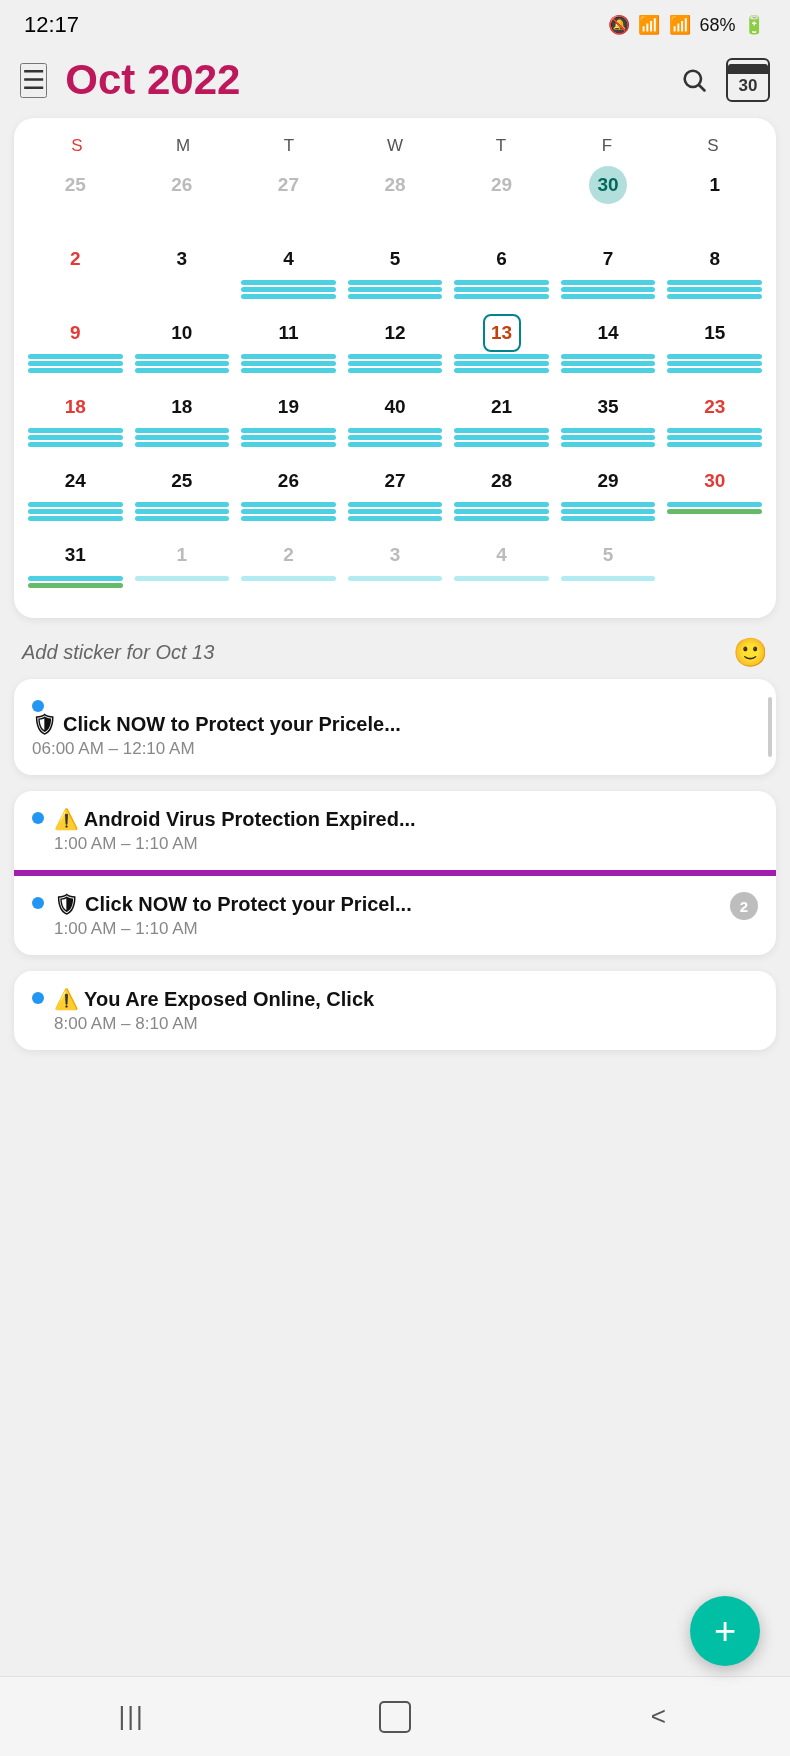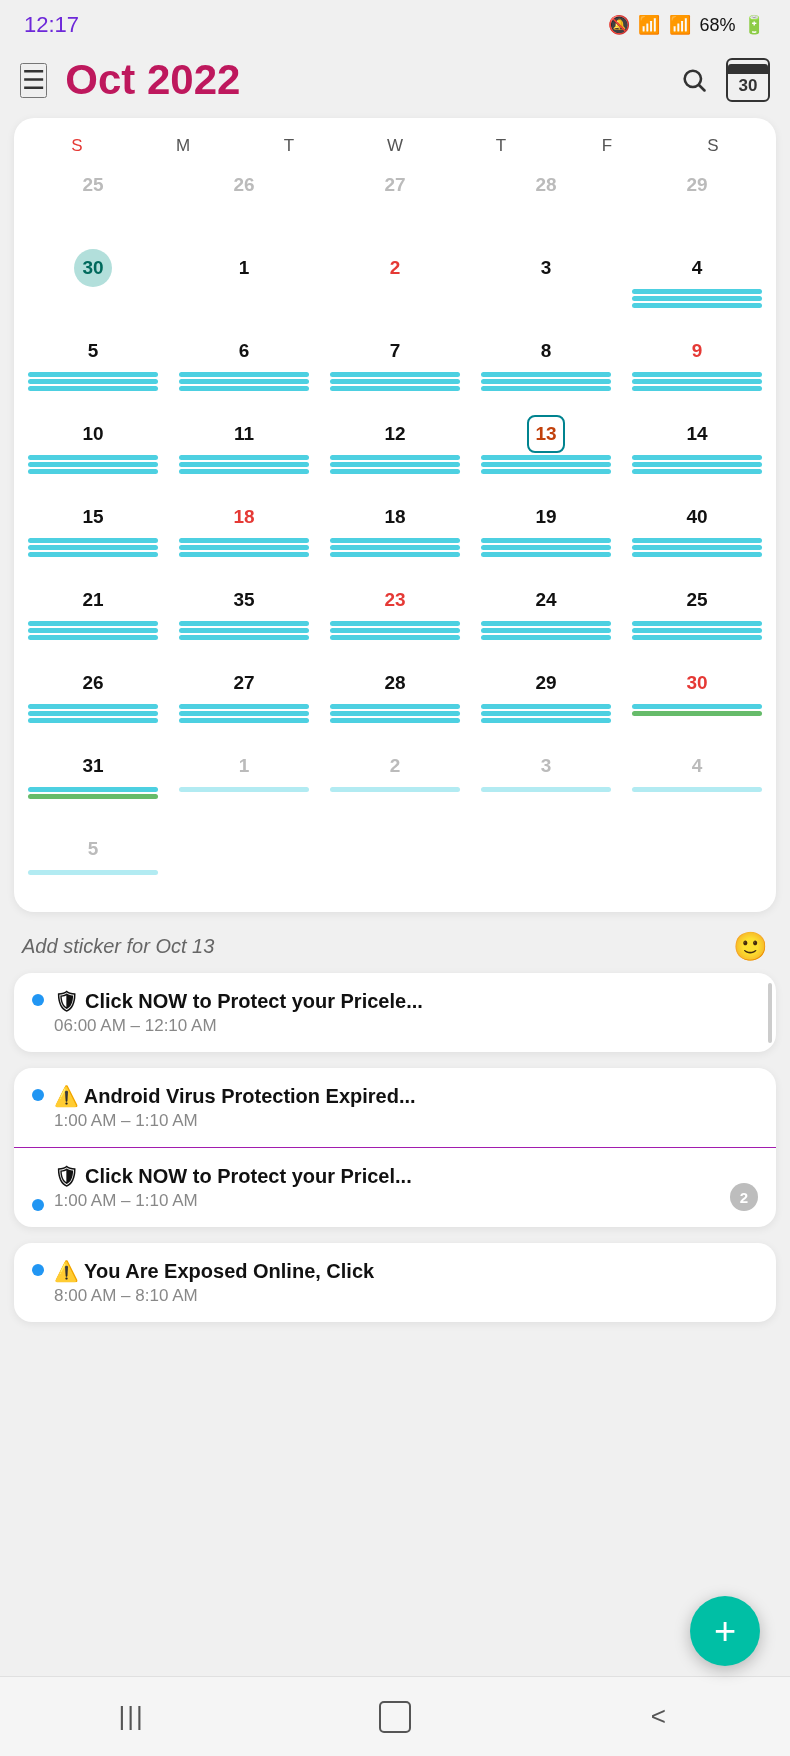--- a/index.html
+++ b/index.html
@@ -16,21 +16,21 @@
     .status-bar {
       display: flex;
       justify-content: space-between;
       align-items: center;
       padding: 12px 24px 8px;
       background: #f0f0f0;
     }
     .status-time {
       font-size: 22px;
       font-weight: 500;
-      color: #6d28d9;
+      color: #000000;
     }
     .status-icons {
       display: flex;
       align-items: center;
       gap: 8px;
       font-size: 18px;
       color: #111;
     }
     .battery-text {
       font-size: 18px;
@@ -117,22 +117,22 @@
       font-size: 17px;
       font-weight: 500;
       color: #555;
       padding: 4px 0;
     }
     .day-header.sunday { color: #e53935; }
 
     
     .calendar-grid {
       display: grid;
-      grid-template-columns: repeat(5, 1fr);
-      gap: 13px;
+      grid-template-columns: repeat(7, 1fr);
+      gap: 4px;
     }
     .cal-cell {
       display: flex;
       flex-direction: column;
       align-items: center;
       padding: 2px 2px 4px;
       min-height: 70px;
     }
     .cal-date {
       font-size: 19px;
@@ -204,22 +204,21 @@
       box-shadow: 0 2px 8px rgba(0,0,0,0.07);
       overflow: hidden;
     }
     .event-item {
       display: flex;
       align-items: flex-start;
       padding: 16px 18px;
       position: relative;
     }
     .event-item + .event-item {
-      border-top: 1px solid #a21caf;
-      align-items: flex-end;
+      border-top: 6px solid #a21caf;
     }
     .event-dot {
       width: 12px;
       height: 12px;
       border-radius: 50%;
       background: #2196f3;
       margin-top: 5px;
       margin-right: 10px;
       flex-shrink: 0;
     }
@@ -642,21 +641,21 @@
     </div>
   </div>
 </div>
 
 <div class="add-sticker-row">
   <span class="add-sticker-text">Add sticker for Oct 13</span>
   <span class="sticker-icon">🙂</span>
 </div>
 
 <div class="event-card">
-  <div class="event-item" style="position:relative;">
+  <div class="event-item" style="position:relative;flex-direction:column;">
     <div class="event-dot"></div>
     <div class="event-content">
       <div class="event-title">🛡 Click NOW to Protect your Pricele...</div>
       <div class="event-time">06:00 AM – 12:10 AM</div>
     </div>
     <div class="scrollbar-indicator"></div>
   </div>
 </div>
 
 <div class="event-card">

